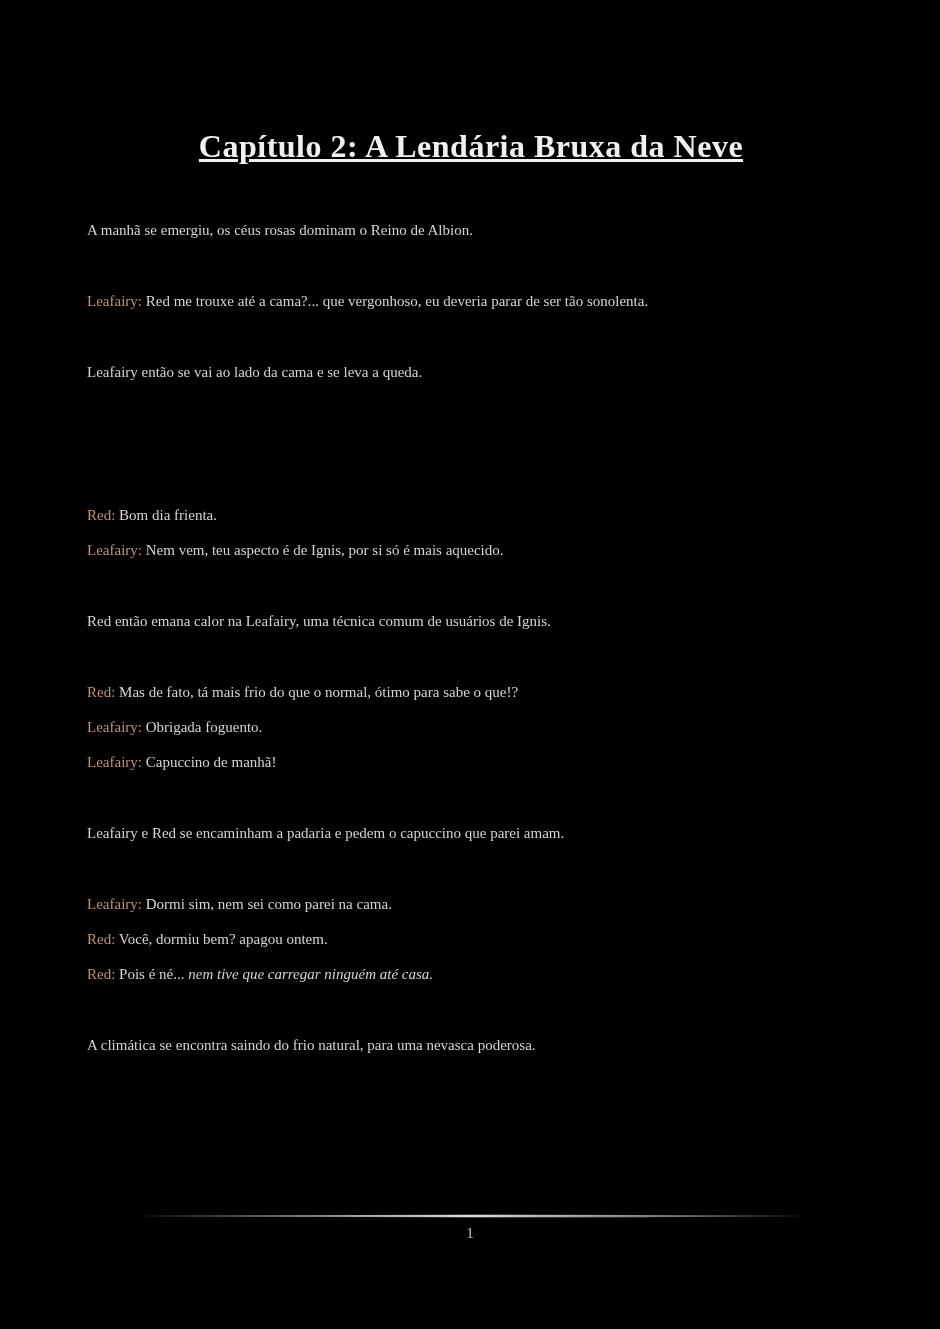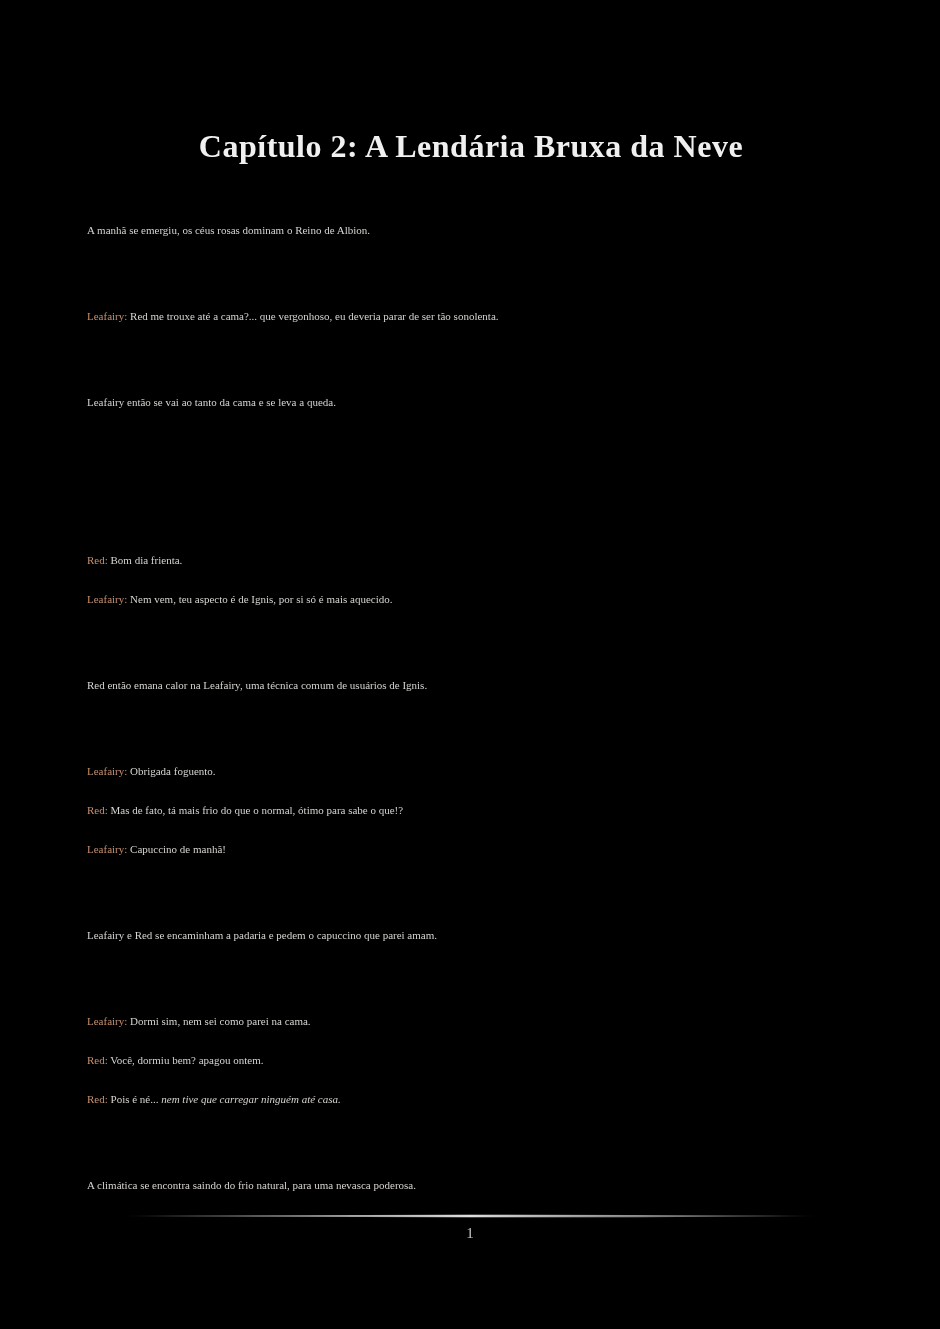--- a/index.html
+++ b/index.html
@@ -17,24 +17,25 @@
     font-family:"Liberation Serif","DejaVu Serif",serif;
   }
   .page{padding:122px 85px 0 87px;}
   h1.chapter-title{
     margin:0 0 48px 0;
     font-size:32px;line-height:48px;
     text-align:center;
     color:var(--title);
     font-weight:bold;
     letter-spacing:0.5px;
+    text-decoration:underline;
   }
   .para{
-    margin:15px 0 11px 0;
-    font-size:11px;line-height:24px;
+    margin:0 0 11px 0;
+    font-size:15px;line-height:24px;
     color:var(--text);
     text-align:left;
   }
   .para em{}
   .blank-line{height:36px;}
   .speaker{color:var(--speaker);}
   .footer{
     position:absolute;top:1212px;left:0;width:940px;
     text-align:center;
   }
@@ -49,31 +50,31 @@
 <body>
 
 <div class="page">
   <h1 class="chapter-title">Capítulo 2: A Lendária Bruxa da Neve</h1>
 
   <div id="story-content">
       <p class="para">A manhã se emergiu, os céus rosas dominam o Reino de Albion.</p>
       <div class="blank-line"></div>
       <p class="para"><span class="speaker">Leafairy:</span> Red me trouxe até a cama?... que vergonhoso, eu deveria parar de ser tão sonolenta.</p>
       <div class="blank-line"></div>
-      <p class="para">Leafairy então se vai ao tanto da cama e se leva a queda.</p>
+      <p class="para">Leafairy então se vai ao lado da cama e se leva a queda.</p>
       <div class="blank-line"></div>
       <div class="blank-line"></div>
       <div class="blank-line"></div>
       <p class="para"><span class="speaker">Red:</span> Bom dia frienta.</p>
       <p class="para"><span class="speaker">Leafairy:</span> Nem vem, teu aspecto é de Ignis, por si só é mais aquecido.</p>
       <div class="blank-line"></div>
       <p class="para">Red então emana calor na Leafairy, uma técnica comum de usuários de Ignis.</p>
       <div class="blank-line"></div>
+      <p class="para"><span class="speaker">Red:</span> Mas de fato, tá mais frio do que o normal, ótimo para sabe o que!?</p>
       <p class="para"><span class="speaker">Leafairy:</span> Obrigada foguento.</p>
-      <p class="para"><span class="speaker">Red:</span> Mas de fato, tá mais frio do que o normal, ótimo para sabe o que!?</p>
       <p class="para"><span class="speaker">Leafairy:</span> Capuccino de manhã!</p>
       <div class="blank-line"></div>
       <p class="para">Leafairy e Red se encaminham a padaria e pedem o capuccino que parei amam.</p>
       <div class="blank-line"></div>
       <p class="para"><span class="speaker">Leafairy:</span> Dormi sim, nem sei como parei na cama.</p>
       <p class="para"><span class="speaker">Red:</span> Você, dormiu bem? apagou ontem.</p>
       <p class="para"><span class="speaker">Red:</span> Pois é né... <em>nem tive que carregar ninguém até casa.</em></p>
       <div class="blank-line"></div>
       <p class="para">A climática se encontra saindo do frio natural, para uma nevasca poderosa.</p>
     </div>

